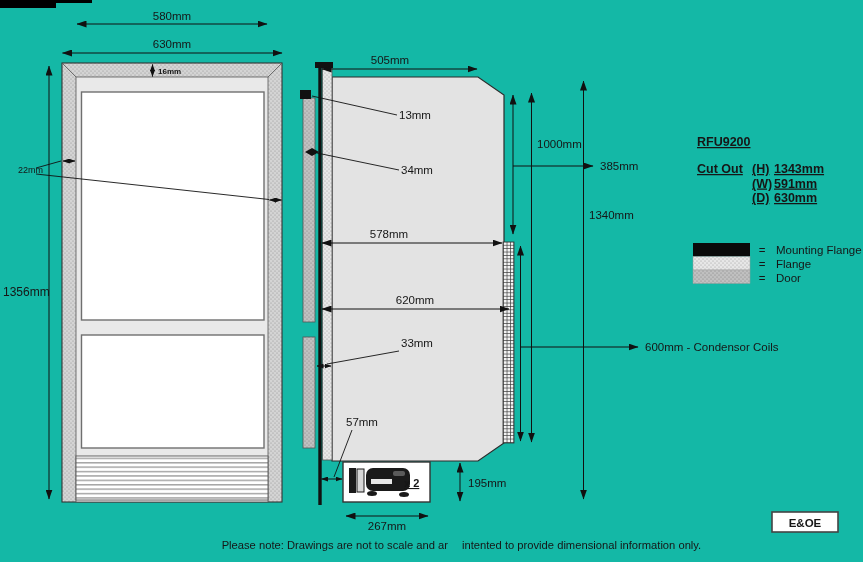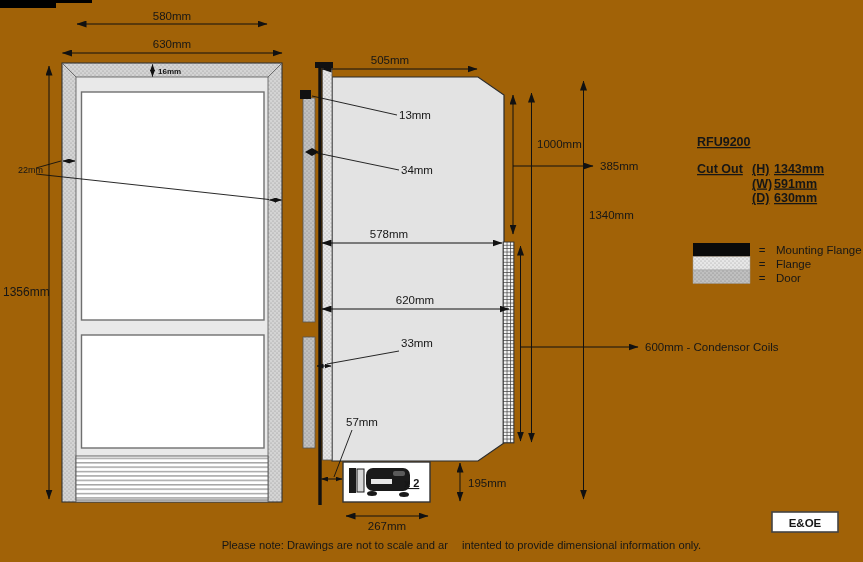--- a/index.html
+++ b/index.html
@@ -1,16 +1,16 @@
 <!DOCTYPE html>
 <html><head>
 <meta charset="utf-8">
 <style>
   html,body{margin:0;padding:0;background:#fff;}
-  .canvas{position:relative;width:863px;height:562px;background:#a16207;overflow:hidden;
+  .canvas{position:relative;width:863px;height:562px;background:#14b8a6;overflow:hidden;
           font-family:"Liberation Sans",sans-serif;}
   svg text{font-family:"Liberation Sans",sans-serif;fill:#161616;}
   .dim{font-size:11.5px;}
   .mid{text-anchor:middle;}
   .end{text-anchor:end;}
   .tiny{font-size:8px;font-weight:bold;}
   .t22{font-size:9px;}
   .big{font-size:12px;}
   .bu{font-weight:bold;text-decoration:underline;font-size:12.5px;}
   .qty{font-weight:bold;text-decoration:underline;font-size:11px;}

